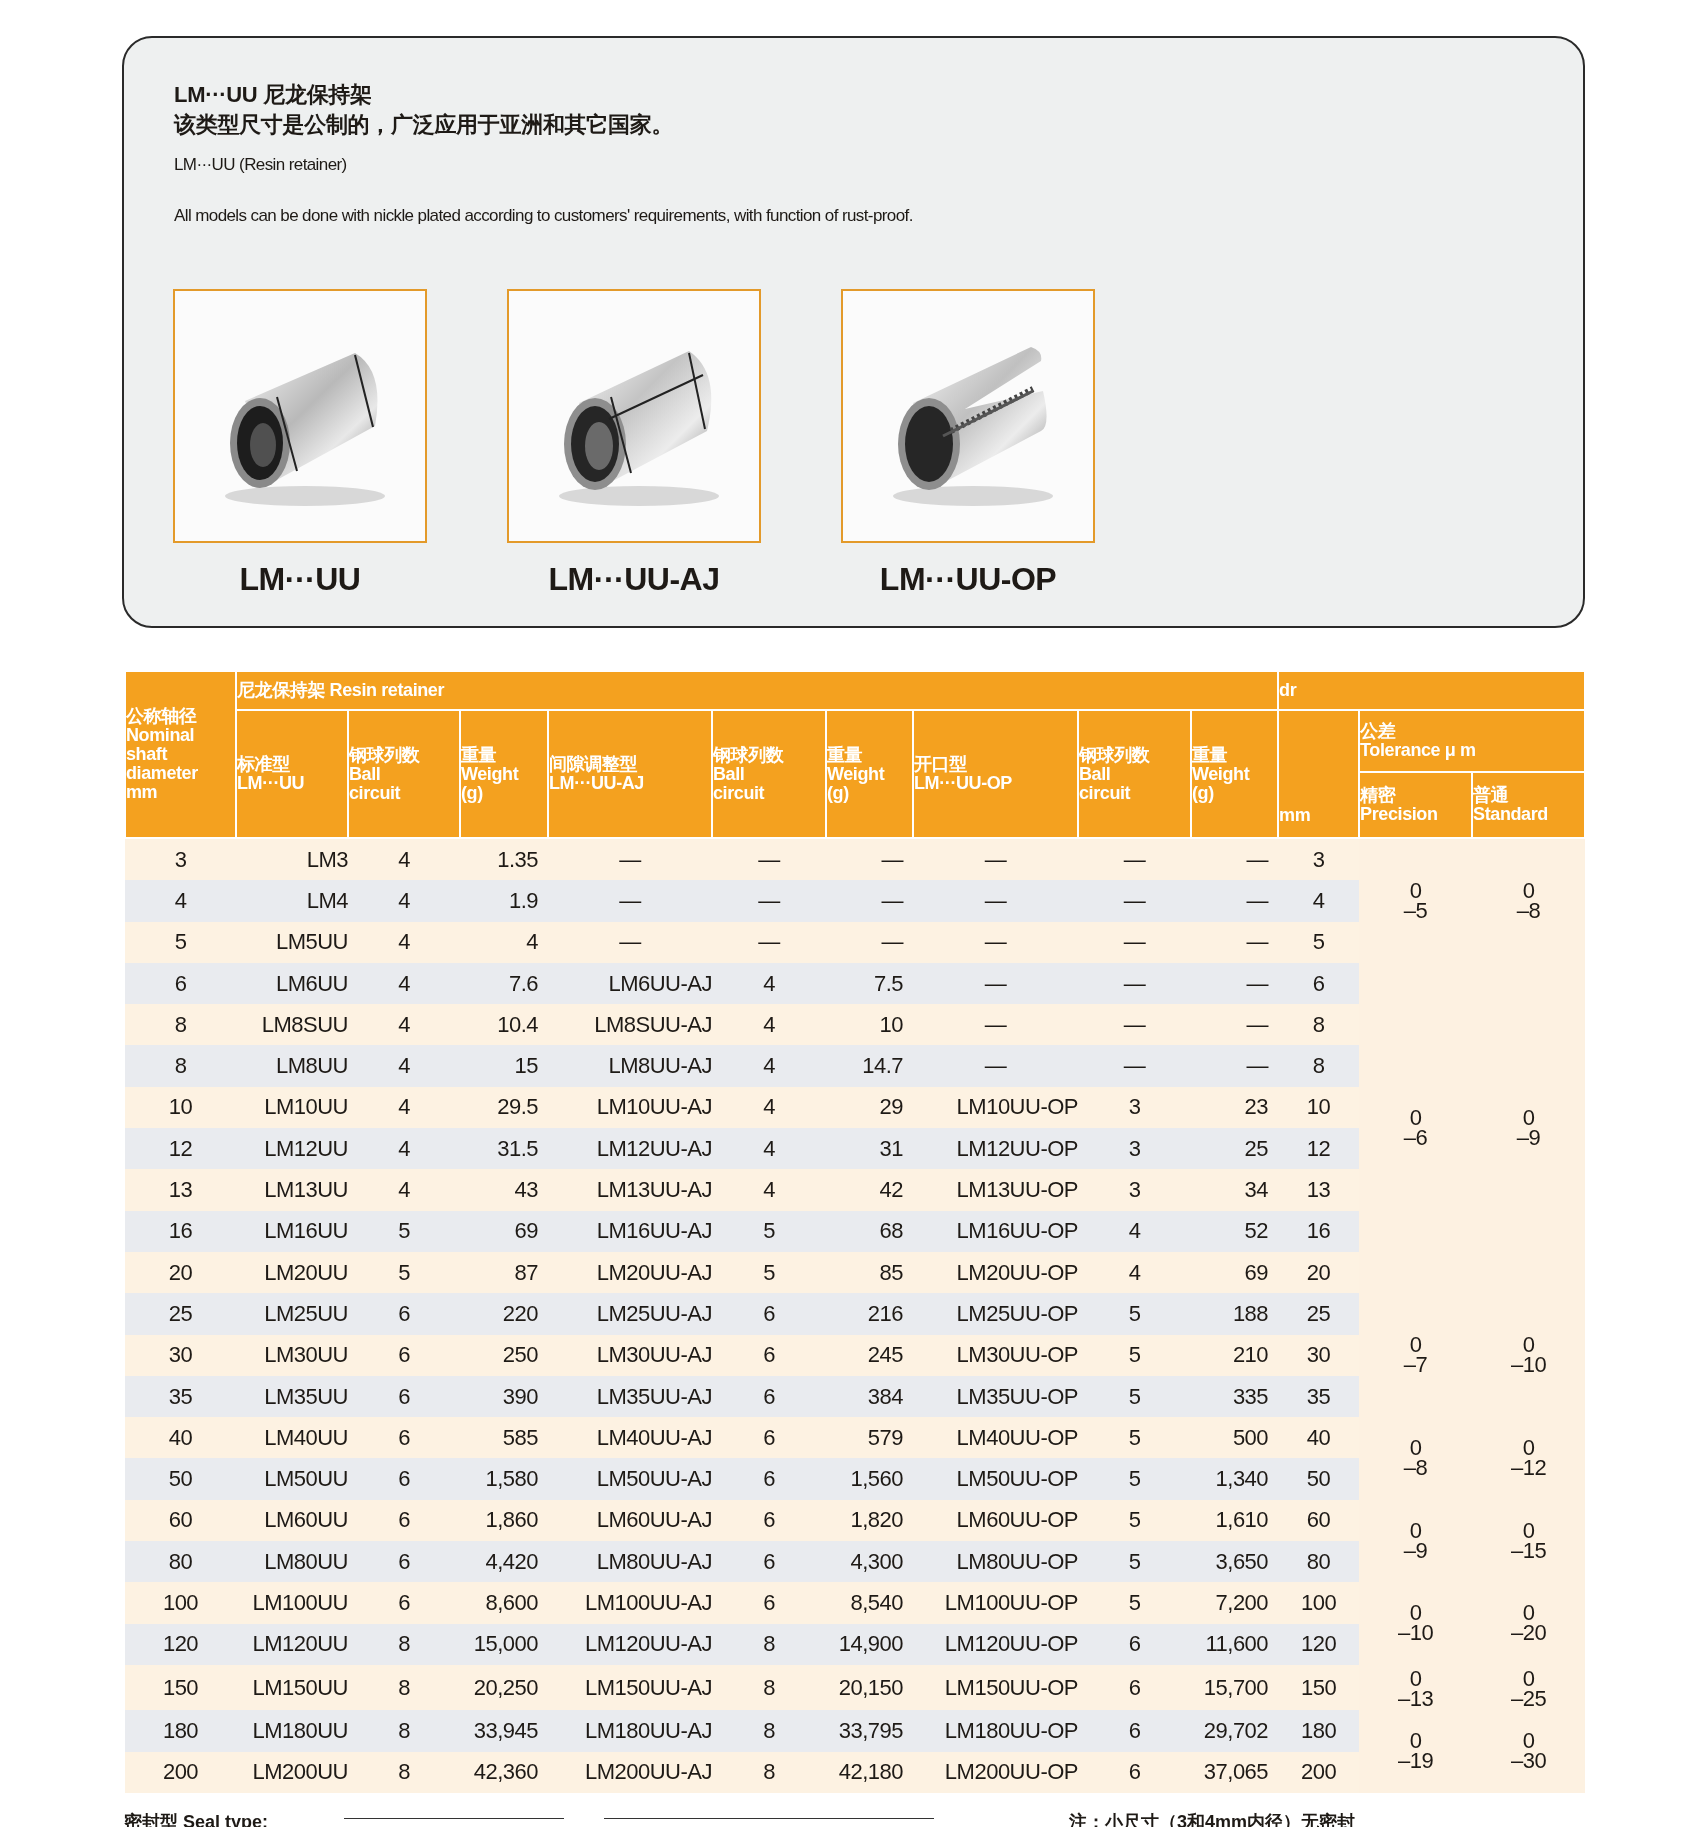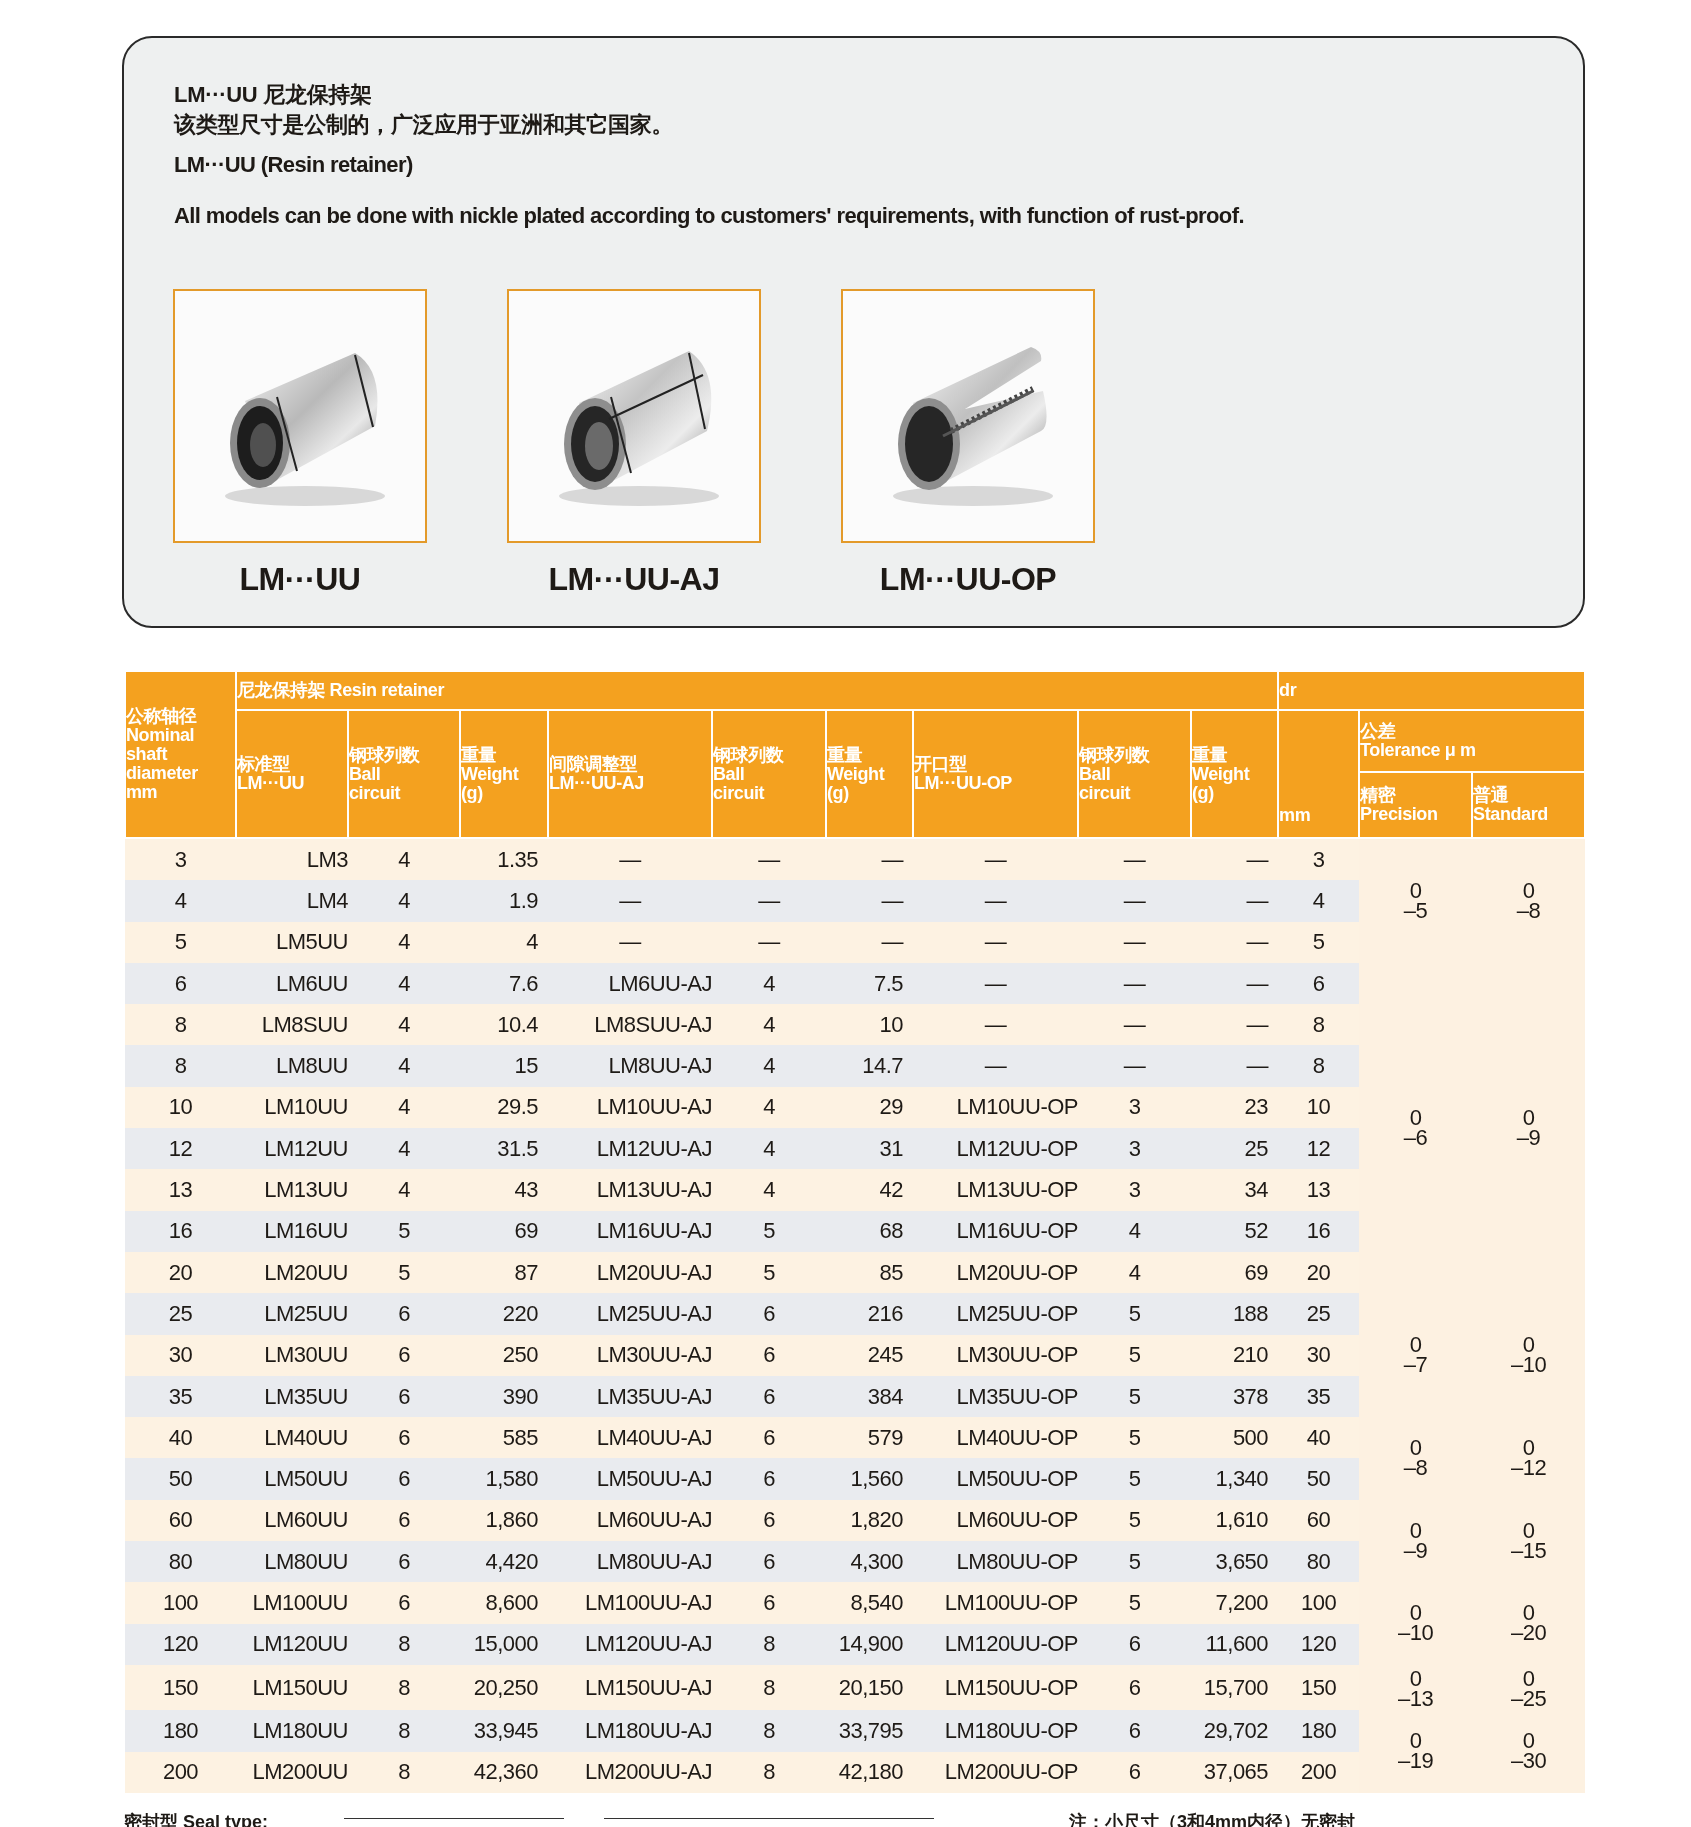--- a/index.html
+++ b/index.html
@@ -6,21 +6,21 @@
   body {
     width:1691px; height:1827px; background:#ffffff; position:relative; overflow:hidden;
     font-family:"Liberation Sans", "DejaVu Sans", sans-serif; color:#1e1a16;
   }
   .intro-box {
     position:absolute; left:122px; top:36px; width:1463px; height:592px;
     border:2px solid #2a2a2a; border-radius:30px; background:#eef0f0; box-sizing:border-box;
   }
   .intro-text { position:absolute; left:50px; top:42px; width:1380px; }
   .intro-text .line { font-size:22px; line-height:30px; font-weight:bold; letter-spacing:-0.3px; }
-  .intro-text .en { font-weight:bold; font-size:22px; letter-spacing:-0.6px; }
+  .intro-text .en { font-weight:normal; font-size:17px; letter-spacing:-0.6px; }
   .intro-text .gap { height:10px; }
   .products { position:absolute; left:49px; top:251px; }
   .product { position:absolute; top:0; width:254px; }
   .product .frame {
     width:254px; height:254px; box-sizing:border-box; border:2px solid #e39a2a; background:#fbfbfb;
     position:relative; overflow:hidden;
   }
   .product .caption { text-align:center; font-weight:bold; font-size:32px; margin-top:18px; letter-spacing:-0.5px; }
   .bearing { position:absolute; left:30px; top:40px; }
 
@@ -397,21 +397,21 @@
       <tr class="even">
         <td>35</td>
         <td class="model">LM35UU</td>
         <td>6</td>
         <td class="num">390</td>
         <td class="model">LM35UU-AJ</td>
         <td>6</td>
         <td class="num">384</td>
         <td class="model">LM35UU-OP</td>
         <td>5</td>
-        <td class="num">378</td>
+        <td class="num">335</td>
         <td>35</td>
       </tr>
       <tr class="odd">
         <td>40</td>
         <td class="model">LM40UU</td>
         <td>6</td>
         <td class="num">585</td>
         <td class="model">LM40UU-AJ</td>
         <td>6</td>
         <td class="num">579</td>

